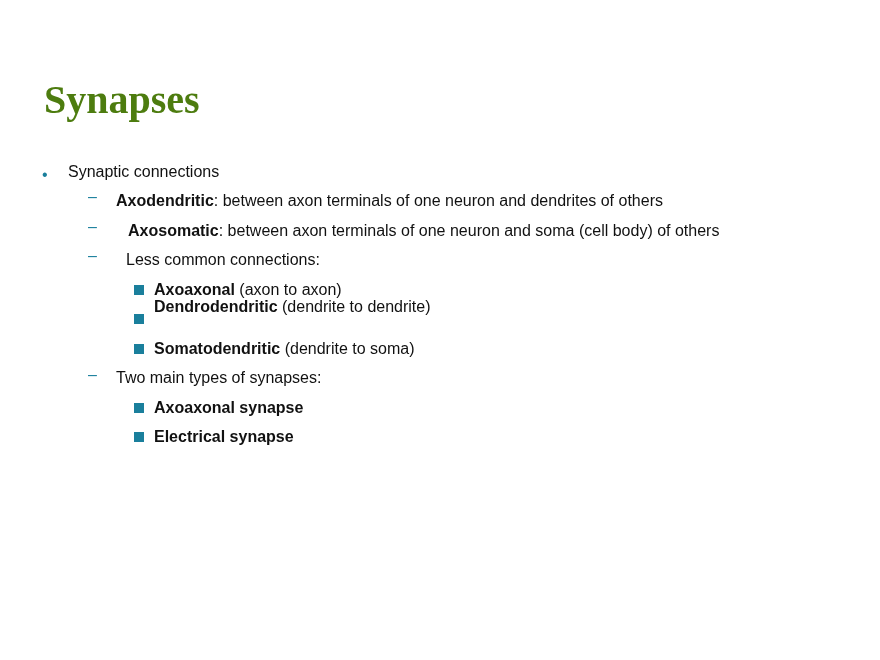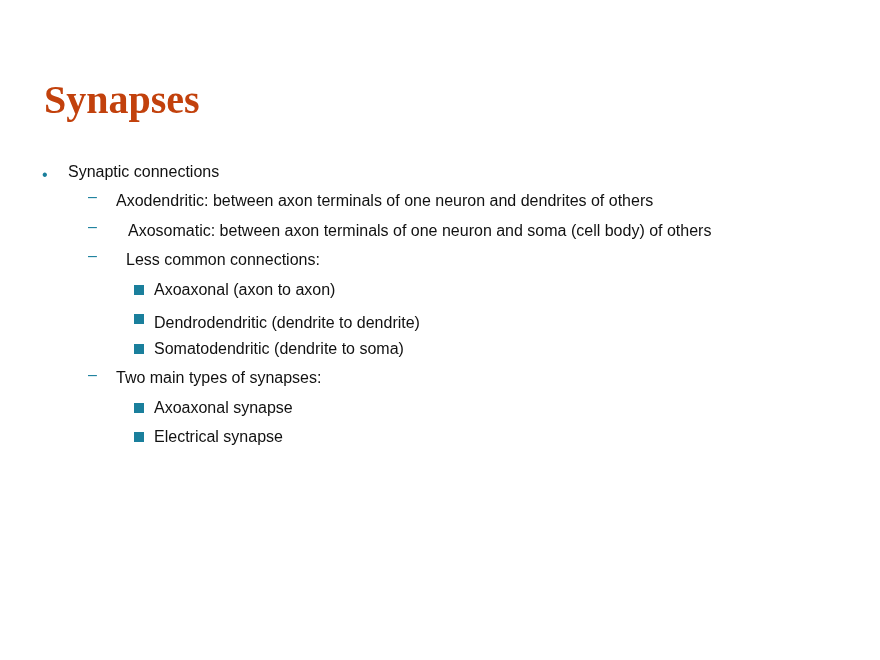--- a/index.html
+++ b/index.html
@@ -1,24 +1,24 @@
 <!DOCTYPE html>
 <html><head>
 <meta charset="utf-8">
 <style>
   html, body { margin:0; padding:0; }
   body { width:880px; height:660px; background:#ffffff; position:relative; overflow:hidden;
          font-family:"Liberation Sans", sans-serif; color:#111; }
   .title { position:absolute; left:44px; top:76px; font-family:"Liberation Serif", serif;
-           font-weight:bold; font-size:40px; color:#c2410c; margin:0;text-align:right; }
+           font-weight:bold; font-size:40px; color:#4d7c0f; margin:0;text-align:right; }
   .line { position:absolute; font-size:16px; white-space:nowrap; line-height:22px; }
   .b1 { position:absolute; left:42px; color:#1a7f9c; font-size:16px; }
   .dash { position:absolute; left:88px; color:#1a7f9c; font-size:16px; }
   .sq { position:absolute; left:134px; width:10px; height:10px; background:#1a7f9c; }
-  b { font-weight:normal; }
+  b { font-weight:bold; }
 </style>
 </head>
 <body>
 
 <h1 class="title">Synapses</h1>
 
 <span class="b1" style="top:166px">•</span>
 <div class="line" style="left:68px; top:161px">Synaptic connections</div>
 
 <span class="dash" style="top:188px">–</span>
@@ -27,21 +27,21 @@
 <span class="dash" style="top:218px">–</span>
 <div class="line" style="left:128px; top:220px"><b>Axosomatic</b><span>: between axon terminals of one neuron and soma (cell body) of others</span></div>
 
 <span class="dash" style="top:247px">–</span>
 <div class="line" style="left:126px; top:249px"><span>Less common connections:</span></div>
 
 <span class="sq" style="top:285px"></span>
 <div class="line" style="left:154px; top:279px"><b>Axoaxonal</b><span> (axon to axon)</span></div>
 
 <span class="sq" style="top:314px"></span>
-<div class="line" style="left:154px; top:312px"><b>Dendrodendritic</b><span> (dendrite to dendrite)</span></div>
+<div class="line" style="left:154px; top:296px"><b>Dendrodendritic</b><span> (dendrite to dendrite)</span></div>
 
 <span class="sq" style="top:344px"></span>
 <div class="line" style="left:154px; top:338px"><b>Somatodendritic</b><span> (dendrite to soma)</span></div>
 
 <span class="dash" style="top:366px">–</span>
 <div class="line" style="left:116px; top:367px"><span>Two main types of synapses:</span></div>
 
 <span class="sq" style="top:403px"></span>
 <div class="line" style="left:154px; top:397px"><b>Axoaxonal synapse</b></div>
 

